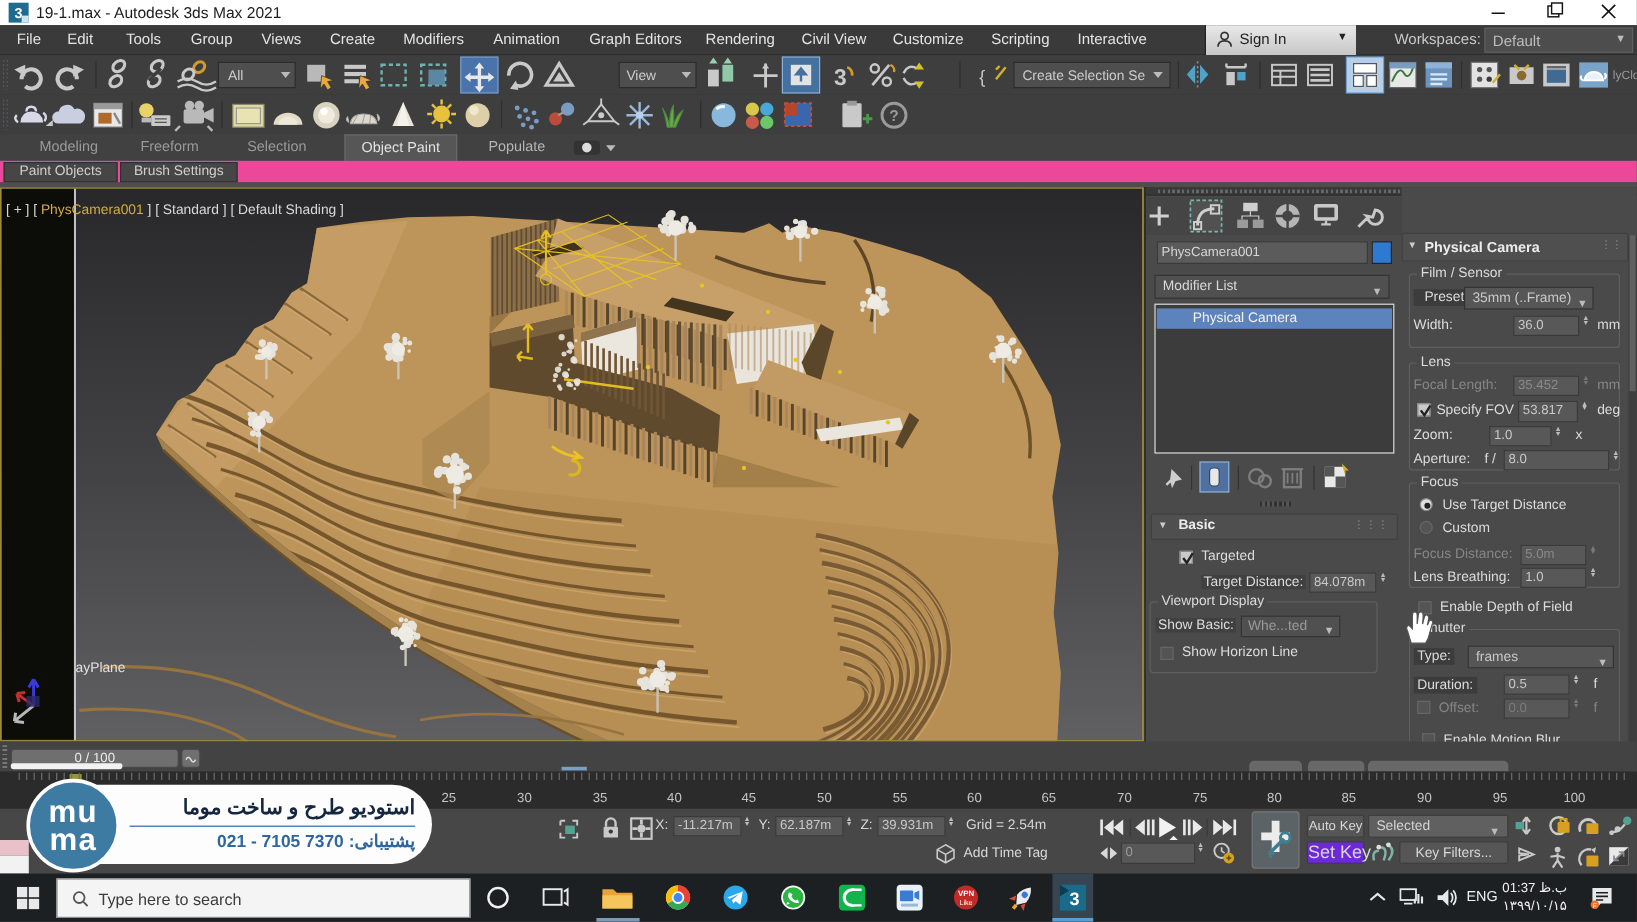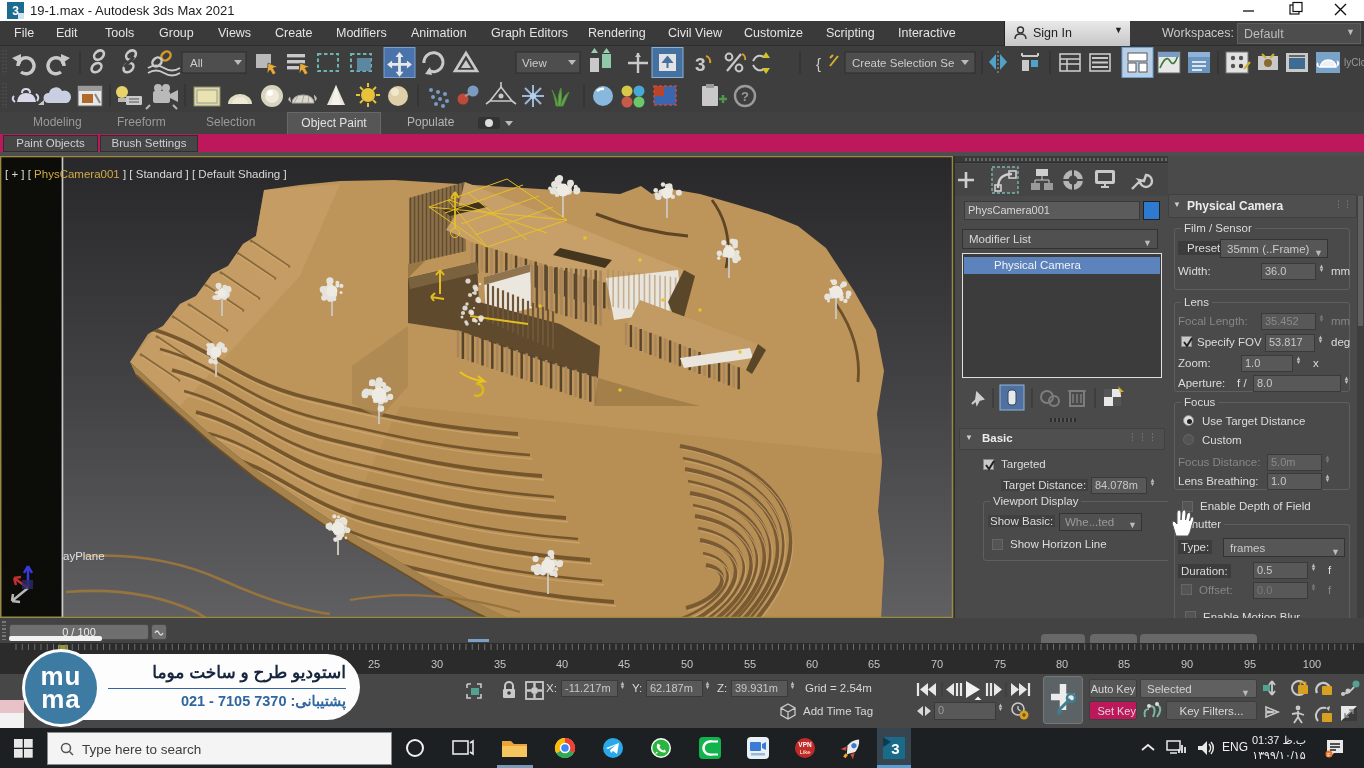--- a/index.html
+++ b/index.html
@@ -10,21 +10,21 @@
 #titlebar{left:0;top:0;width:1364px;height:21px;background:#fff;color:#1c1c1c;font-size:13px;}
 #titlebar .txt{position:absolute;left:30px;top:3px;}
 
 #menubar{left:0;top:21px;width:1364px;height:25px;background:#3a3a3a;color:#e4e4e4;font-size:12.5px;border-bottom:1px solid #2e2e2e;}
 .mi{position:absolute;top:5px;}
 
 #tb1{left:0;top:46px;width:1364px;height:33px;background:#3e3e3e;}
 #tb2{left:0;top:79px;width:1364px;height:33px;background:#3e3e3e;}
 
 #ribbon{left:0;top:112px;width:1364px;height:22px;background:#414141;font-size:12px;color:#9a9a9a;}
-#ribsub{left:0;top:134px;width:1364px;height:18px;background:#be185d;font-size:11.5px;color:#cfcfcf;}
+#ribsub{left:0;top:134px;width:1364px;height:18px;background:#ec4899;font-size:11.5px;color:#cfcfcf;}
 #ribstrip{left:0;top:152px;width:1364px;height:4px;background:#4e4e4e;}
 .rtab{position:absolute;top:3px;}
 
 #vpwrap{left:0;top:156px;width:955px;height:462px;background:#151513;}
 
 #cpanel{left:955px;top:156px;width:409px;height:483px;background:#4a4a4a;font-size:11.5px;color:#dcdcdc;}
 .grp{position:absolute;border:1px solid #5f5f5f;border-radius:3px;}
 .grplabel{position:absolute;top:-7px;left:6px;background:#4a4a4a;padding:0 3px;}
 .vbox{position:absolute;background:#585858;border:1px solid #3a3a3a;color:#c8c8c8;font-size:11px;padding:0 3px;line-height:14px;}
 .spin{position:absolute;width:9px;color:#bbb;font-size:6px;line-height:4px;text-align:center;}
@@ -967,21 +967,21 @@
     <span style="position:absolute;left:22px;top:3px;font-weight:bold;color:#ececec">Basic</span>
     <span style="position:absolute;right:6px;top:3px;color:#8a8a8a;font-size:9px;letter-spacing:1px">⋮⋮⋮</span>
   </div>
   <div class="cb" style="left:28px;top:303px"><svg width="11" height="11">
           <path d="M2,5 l3,4 5,-8" stroke="#222" stroke-width="2" fill="none"></path>
         </svg></div>
   <span class="abs" style="left:46px;top:302px">Targeted</span>
   <span class="abs" style="left:46px;top:323px;background:#404040;padding:0 2px">Target Distance:</span>
   <div class="vbox" style="left:136px;top:321px;width:56px;height:17px">84.078m</div>
   <div class="spin" style="left:193px;top:322px">▲<br>▼</div>
-  <div class="grp" style="left:28px;top:345px;width:190px;height:60px">
+  <div class="grp" style="left:3px;top:345px;width:190px;height:60px">
     <span class="grplabel">Viewport Display</span>
     <span class="abs" style="left:4px;top:13px;background:#404040;padding:0 2px">Show Basic:</span>
     <div class="abs" style="left:75px;top:11px;width:83px;height:18px;background:#505050;border:1px solid #333;color:#9a9a9a;line-height:17px"><span style="margin-left:5px">Whe...ted</span><span style="position:absolute;right:4px;top:3px;font-size:9px;color:#bbb">▼</span></div>
     <div class="cbe" style="left:8px;top:37px"></div>
     <span class="abs" style="left:26px;top:36px">Show Horizon Line</span>
   </div>
 
   <div class="abs" style="left:213px;top:0;width:196px;height:483px;background:#4a4a4a">
     <div class="abs" style="left:0;top:38px;width:189px;height:24px;background:#4f4f4f;border:1px solid #404040;border-radius:2px">
       <span style="position:absolute;left:4px;top:5px;font-size:8px;color:#ccc">▼</span>
@@ -1385,21 +1385,21 @@
 
   <div class="abs" style="left:1043px;top:2px;width:40px;height:48px;background:#5c6366;border:1px solid #777;border-radius:3px">
     <svg width="38" height="46">
           <path d="M19,7 v26 M7,20 h24" stroke="#ececec" stroke-width="6.5"></path>
           <path d="M14,34 l12,-12" stroke="#3f7f8f" stroke-width="3"></path>
           <circle cx="27" cy="21" r="4" fill="none" stroke="#3f7f8f" stroke-width="2.5"></circle>
           <path d="M14,34 l4,1 m-4,-1 l1,4" stroke="#3f7f8f" stroke-width="2"></path>
         </svg>
   </div>
   <div class="abs" style="left:1089px;top:5px;width:48px;height:19px;background:#565656;border:1px solid #3e3e3e;text-align:center;line-height:18px;border-radius:2px;font-size:11px;white-space:nowrap">Auto Key</div>
-  <div class="abs" style="left:1089px;top:27px;width:48px;height:19px;background:#be185d;border:1px solid #3e3e3e;text-align:right;line-height:18px;border-radius:2px;font-size:11px;white-space:nowrap">Set Key</div>
+  <div class="abs" style="left:1089px;top:27px;width:48px;height:19px;background:#6d28d9;border:1px solid #3e3e3e;text-align:right;line-height:18px;border-radius:2px;font-size:15px;white-space:nowrap">Set Key</div>
   <div class="abs" style="left:1140px;top:5px;width:117px;height:19px;background:#606060;border:1px solid #3e3e3e;line-height:18px;border-radius:2px"><span style="margin-left:6px;color:#d2d2d2">Selected</span><span style="position:absolute;right:6px;top:4px;font-size:9px;color:#bbb">▼</span></div>
   <svg class="abs" style="left:1141px;top:27px" width="24" height="20">
         <path d="M4,16 q-2,-8 4,-8 m4,8 q4,-10 -2,-11 m6,11 q6,-8 1,-12" stroke="#7fb5a5" stroke-width="2" fill="none"></path>
         <circle cx="8" cy="5" r="2" fill="#ddd"></circle>
         <circle cx="16" cy="3" r="2" fill="#ddd"></circle>
       </svg>
   <div class="abs" style="left:1166px;top:27px;width:91px;height:19px;background:#565656;border:1px solid #3e3e3e;text-align:center;line-height:18px;border-radius:2px">Key Filters...</div>
 
   <svg class="abs" style="left:1262px;top:3px" width="102" height="48">
     <g>

